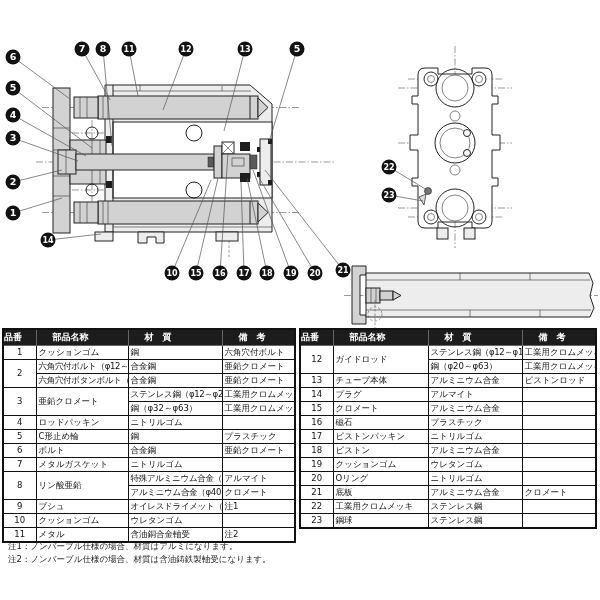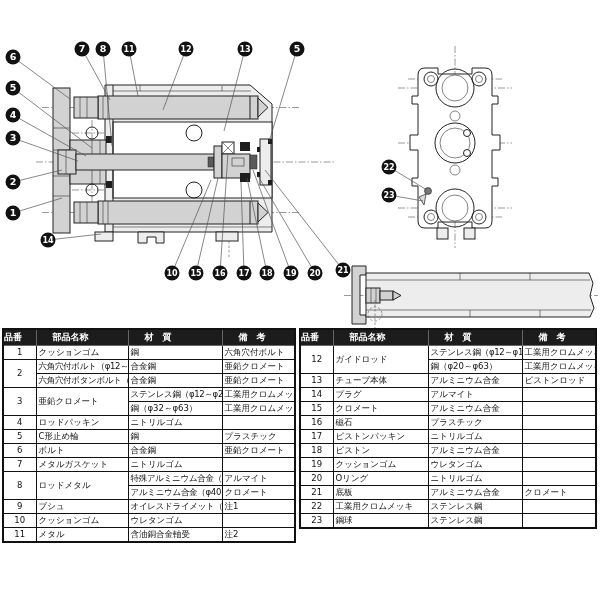--- a/index.html
+++ b/index.html
@@ -372,21 +372,21 @@
           <td class="">亜鉛クロメート</td>
         </tr>
         <tr>
           <td class="c-no" rowspan="1">7</td>
           <td rowspan="1" class="">メタルガスケット</td>
           <td class="">ニトリルゴム</td>
           <td class=""></td>
         </tr>
         <tr>
           <td class="c-no" rowspan="2">8</td>
-          <td rowspan="2" class="">ロッドメタル</td>
+          <td rowspan="2" class="">リン酸亜鉛</td>
           <td class="f65">特殊アルミニウム合金（φ12～φ32）</td>
           <td class="">アルマイト</td>
         </tr>
         <tr>
           <td class="f65">アルミニウム合金（φ40～φ63）</td>
           <td class="">クロメート</td>
         </tr>
         <tr>
           <td class="c-no" rowspan="1">9</td>
           <td rowspan="1" class="">ブシュ</td>
@@ -496,13 +496,17 @@
         </tr>
         <tr>
           <td class="c-no" rowspan="1">23</td>
           <td rowspan="1" class="">鋼球</td>
           <td class="">ステンレス鋼</td>
           <td class=""></td>
         </tr>
       </tbody>
   </table>
 
+  <div id="notes">
+    <div>注1：ノンバーブル仕様の場合、材質はアルミになります。</div>
+    <div>注2：ノンバーブル仕様の場合、材質は含油鋳鉄製軸受になります。</div>
+  </div>
 </div>
 
 </body></html>

